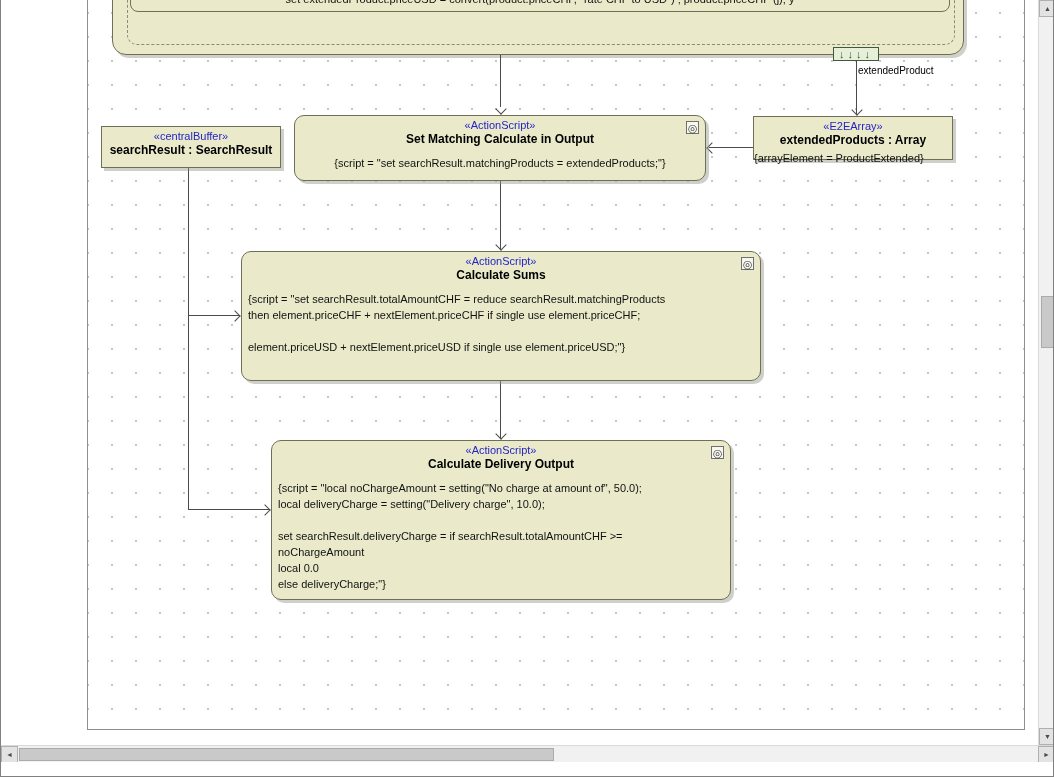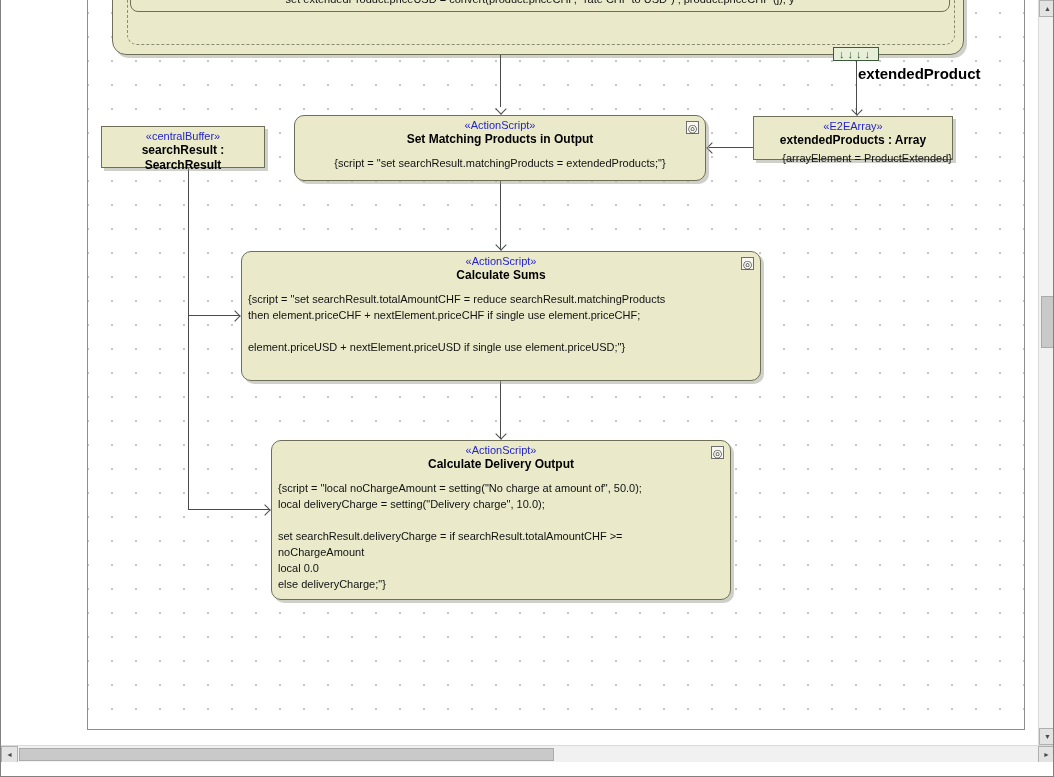--- a/index.html
+++ b/index.html
@@ -21,40 +21,40 @@
   .node{
     position:absolute;background:#EAEACB;border:1px solid #6F6F58;
     box-shadow:3px 3px 0 rgba(150,150,140,.45);box-sizing:border-box;color:#111;
   }
   .rounded{border-radius:10px;}
   .stereo{color:#2424C6;font-size:11px;line-height:13px;text-align:center;padding-top:3px;}
   .title{font-size:12px;font-weight:bold;line-height:15px;text-align:center;color:#000;}
   .script{font-size:11px;padding:8px 6px 0 6px;}
   .script .script-line{line-height:16px;min-height:16px;white-space:nowrap;}
   .script.center{text-align:center;}
-  .detail-line{font-size:11px;text-align:right;padding-top:4px;}
+  .detail-line{font-size:11px;text-align:left;padding-top:4px;}
   .corner-icon{
     position:absolute;top:5px;right:6px;width:13px;height:13px;border:1px solid #6f6f6f;
     background:#F7F7F0;font-size:11px;line-height:12px;text-align:center;color:#333;box-sizing:border-box;
   }
   
   #top-node{position:absolute;left:111px;top:-42px;width:852px;height:97px;border-radius:14px;}
   #top-dashed{position:absolute;left:126px;top:-32px;width:826px;height:75px;border:1px dashed #8a8a78;border-radius:10px;}
   #top-textbox{
     position:absolute;left:129px;top:-26px;width:820px;height:38px;border:1px solid #6F6F58;
     border-radius:8px;background:#EAEACB;overflow:hidden;box-sizing:border-box;
   }
   #top-textbox .clip-text{position:absolute;left:0;right:0;top:18px;text-align:center;font-size:11px;white-space:nowrap;color:#111;}
   
   #expansion-icon{
     position:absolute;left:832px;top:47px;width:46px;height:14px;border:1px solid #3d5a3d;
     background:#E7EFD9;color:#2F5B2F;font-size:11px;line-height:12px;text-align:center;
     letter-spacing:3px;box-sizing:border-box;
   }
-  #expansion-label{position:absolute;left:857px;top:65px;font-size:15px;color:#000;font-weight:bold;}
+  #expansion-label{position:absolute;left:857px;top:65px;font-size:10px;color:#000;}
   
   .vline,.hline{position:absolute;background:#4A4A4A;}
   .vline{width:1px;}
   .hline{height:1px;}
   .chev{position:absolute;width:7px;height:7px;border:solid #4A4A4A;border-width:0 1px 1px 0;}
   .chev.down{transform:rotate(45deg);}
   .chev.right{transform:rotate(-45deg);}
   .chev.left{transform:rotate(135deg);}
   
   .sb{position:absolute;background:#F1F1F1;}
@@ -99,29 +99,29 @@
 
     <div class="vline" style="left:499px;top:381px;height:57px;"></div>
     <div class="chev down" style="left:496px;top:430px;"></div>
 
     <div class="vline" style="left:187px;top:168px;height:342px;"></div>
     <div class="hline" style="left:187px;top:315px;width:51px;"></div>
     <div class="chev right" style="left:230px;top:312px;"></div>
     <div class="hline" style="left:187px;top:509px;width:81px;"></div>
     <div class="chev right" style="left:260px;top:506px;"></div>
 
-    <div class="node" style="left:100px;top:126px;width:164px;height:42px;">
+    <div class="node" style="left:100px;top:126px;width:180px;height:42px;">
       <div class="stereo">«centralBuffer»</div>
       <div class="title">searchResult : SearchResult</div>
     </div>
 
     <div class="node rounded" style="left:293px;top:115px;width:412px;height:66px;">
       <div class="corner-icon">◎</div>
       <div class="stereo">«ActionScript»</div>
-      <div class="title">Set Matching Products in Output</div>
+      <div class="title">Set Matching Calculate in Output</div>
       <div class="script center">
         <div class="script-line">{script = "set searchResult.matchingProducts = extendedProducts;"}</div>
       </div>
     </div>
 
     <div class="node" style="left:752px;top:116px;width:200px;height:44px;">
       <div class="stereo">«E2EArray»</div>
       <div class="title">extendedProducts : Array</div>
       <div class="detail-line">{arrayElement = ProductExtended}</div>
     </div>

